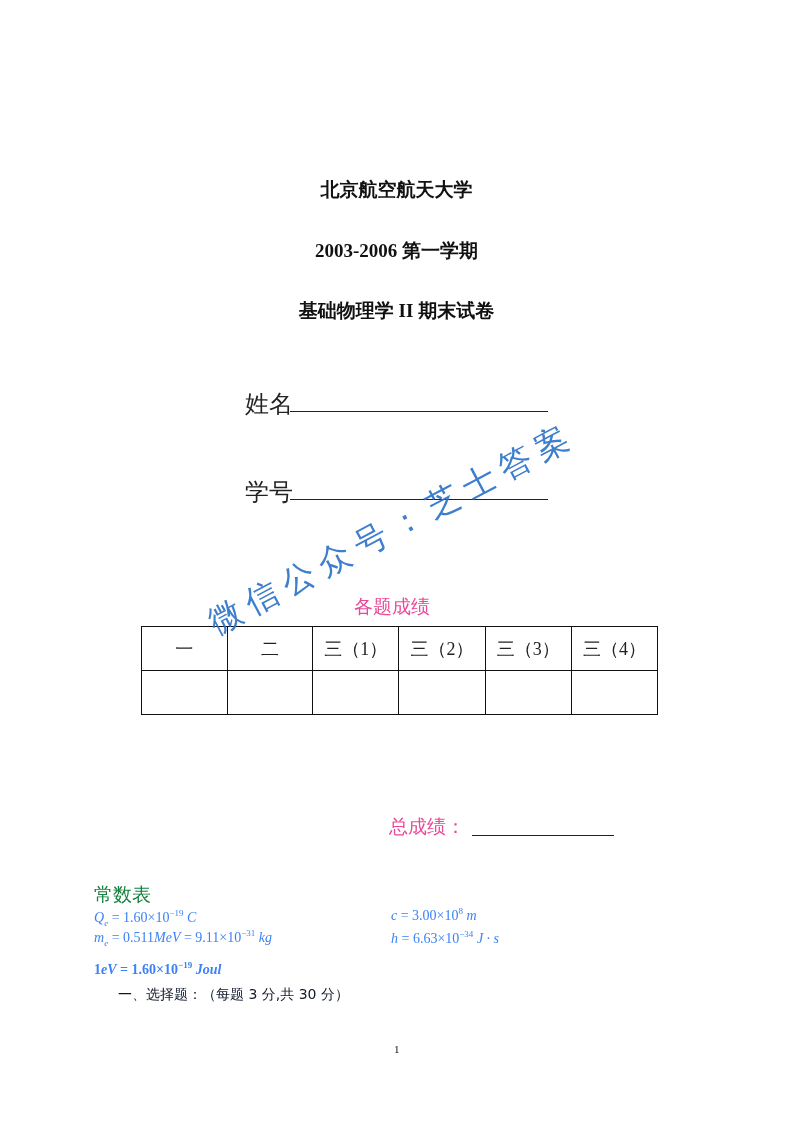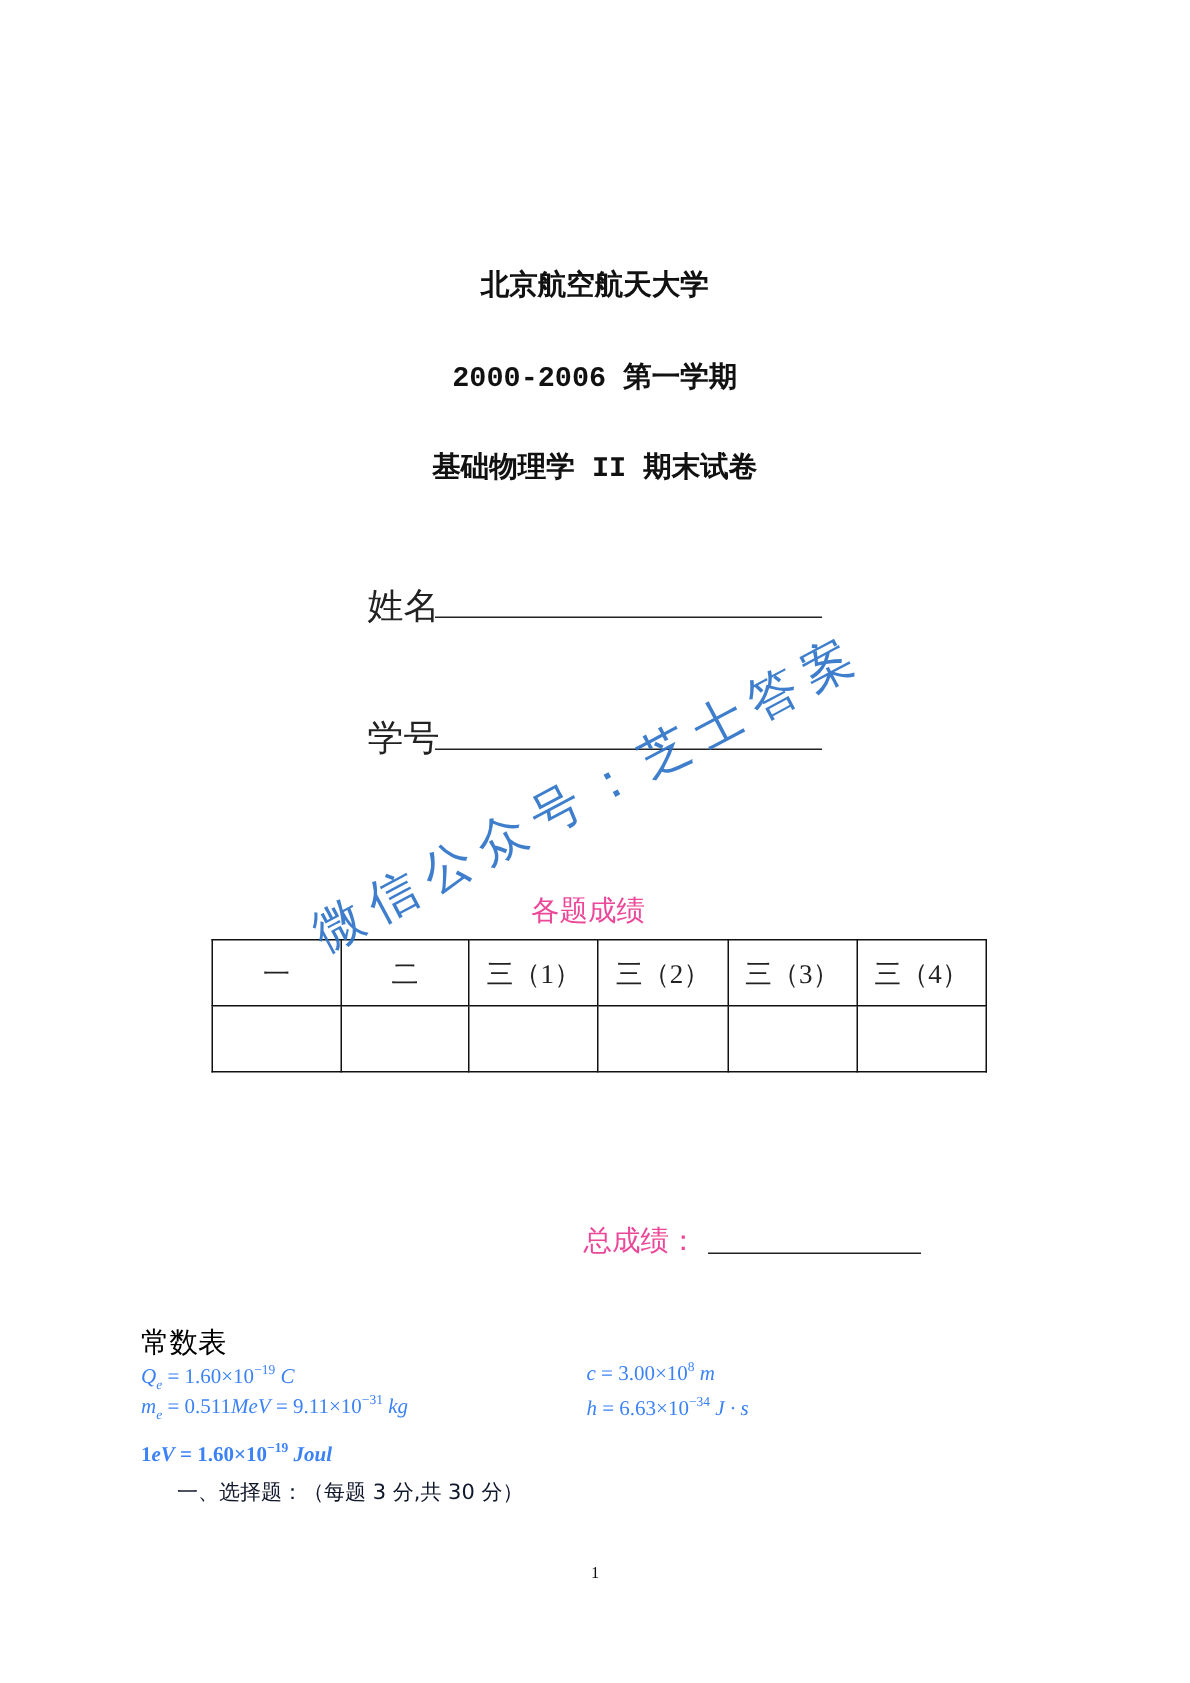--- a/index.html
+++ b/index.html
@@ -1,42 +1,42 @@
 <!DOCTYPE html>
 <html><head>
   <meta charset="utf-8">
   <style>
     html, body { margin: 0; padding: 0; background: #ffffff; }
     body { width: 793px; height: 1122px; position: relative; overflow: hidden;
            font-family: "Liberation Serif", "DejaVu Serif", serif; color: #111; }
     .abs { position: absolute; }
-    .title { left: 0; width: 793px; text-align: center; font-family: Liberation Mono, monospace;
+    .title { left: 0; width: 793px; text-align: center; font-family: Liberation Serif, serif;
              font-weight: bold; font-size: 19px; color: #111; white-space: nowrap; }
     .field-label { font-size: 24px; font-family: "DejaVu Sans", sans-serif; color: #222; }
     .field-line { border-bottom: 1.2px solid #222; height: 0; }
     table.scores { position: absolute; left: 141px; top: 626px; width: 517px; border-collapse: collapse; }
     table.scores td { border: 1.6px solid #111; height: 43px; width: 86px; text-align: center;
                       font-size: 18px; font-family: "Liberation Serif", serif; color: #222; padding: 0; }
     .section-caption { font-size: 19px; font-family: "DejaVu Sans", sans-serif; color: #ec4899; }
     .const { font-size: 14px; font-family: "Liberation Serif", serif; color: #3b82f6; white-space: nowrap; }
     .const i { font-style: italic; }
     .const sup { font-size: 9px; vertical-align: 6px; }
     .const sub { font-size: 9px; }
-    .heading2 { font-size: 19px; font-family: "DejaVu Sans", sans-serif; color: #000000; }
+    .heading2 { font-size: 19px; font-family: "DejaVu Sans", sans-serif; color: #15803d; }
     .q-header { font-size: 14px; font-family: "DejaVu Sans", sans-serif; color: #0f172a; margin-left: 24px; }
     .page-num { font-size: 11px; font-family: "Liberation Serif", serif; }
     .watermark { font-family: "DejaVu Sans", sans-serif; font-size: 33px; color: #2e74c8;
                  transform-origin: left bottom; transform: rotate(-28deg); white-space: nowrap;
                  letter-spacing: 8px; opacity: 0.92; }
   </style>
 </head>
 <body>
 
 <div class="abs title" style="top:177px;">北京航空航天大学</div>
-<div class="abs title" style="top:238px;">2000-2006 第一学期</div>
+<div class="abs title" style="top:238px;">2003-2006 第一学期</div>
 <div class="abs title" style="top:298px;">基础物理学 II 期末试卷</div>
 
 <div class="abs field-label" style="left:245px; top:388px;">姓名</div>
 <div class="abs field-line" style="left:290px; top:411px; width:258px;"></div>
 
 <div class="abs field-label" style="left:245px; top:476px;">学号</div>
 <div class="abs field-line" style="left:290px; top:499px; width:258px;"></div>
 
 <div class="abs section-caption" style="left:354px; top:594px;">各题成绩</div>
 

